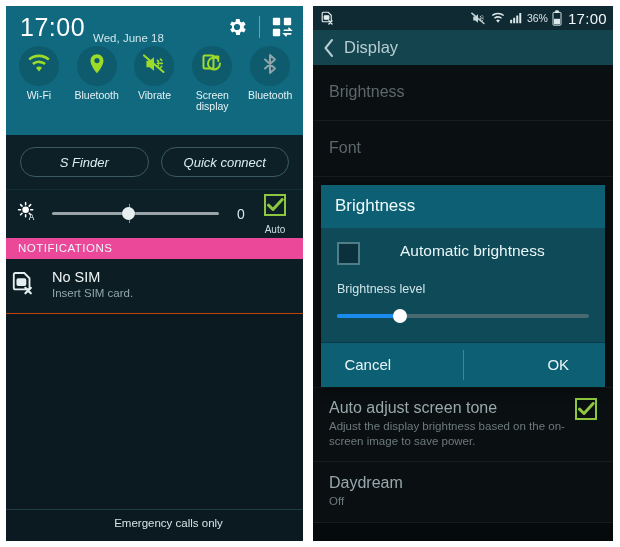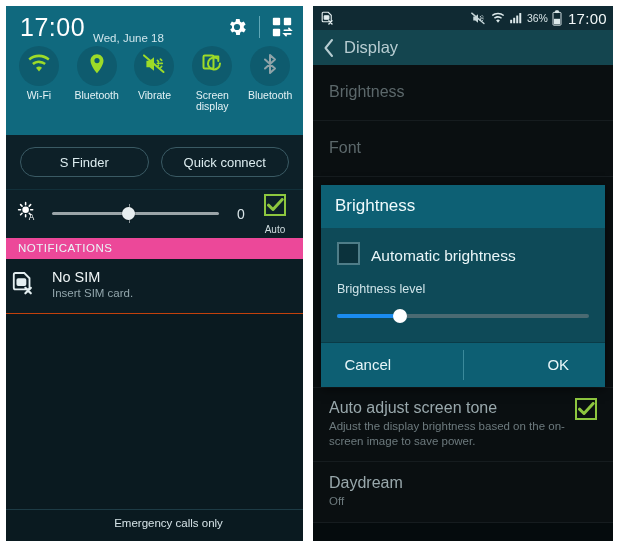--- a/index.html
+++ b/index.html
@@ -95,20 +95,21 @@
     height: 30px;
     border: 1px solid #3a5a64;
     border-radius: 16px;
     color: #dcecef;
     font-size: 13px;
     background: transparent;
     display: flex;
     align-items: center;
     justify-content: center;
     cursor: pointer;
+    font-style: italic;
   }
 
   .bright-row {
     display: flex;
     align-items: center;
     height: 48px;
     padding: 0 8px 0 10px;
     background: #0d2028;
   }
   .bright-icon { width: 22px; height: 22px; flex: 0 0 22px; }
@@ -242,21 +243,21 @@
     width: 284px;
     background: #0e4a58;
     box-shadow: 0 2px 10px rgba(0,0,0,0.6);
   }
   .dlg-title-bar {
     background: #0d6074;
     padding: 11px 14px 12px;
   }
   .dlg-title { color: #f0fafc; font-size: 17px; }
   .dlg-body { padding: 14px 16px 16px; }
-  .dlg-check-row { display: flex; align-items: flex-end; }
+  .dlg-check-row { display: flex; align-items: flex-start; gap: 29px; }
   .checkbox-empty {
     width: 23px; height: 23px;
     border: 2px solid #4f7d88;
     background: #0b323c;
     flex: 0 0 23px;
   }
   .dlg-check-label { color: #eaf6f8; font-size: 15.5px; margin-left: 11px; }
   .dlg-level-label { color: #cfe4e9; font-size: 12.5px; margin-top: 17px; }
   .dlg-slider {
     position: relative;

